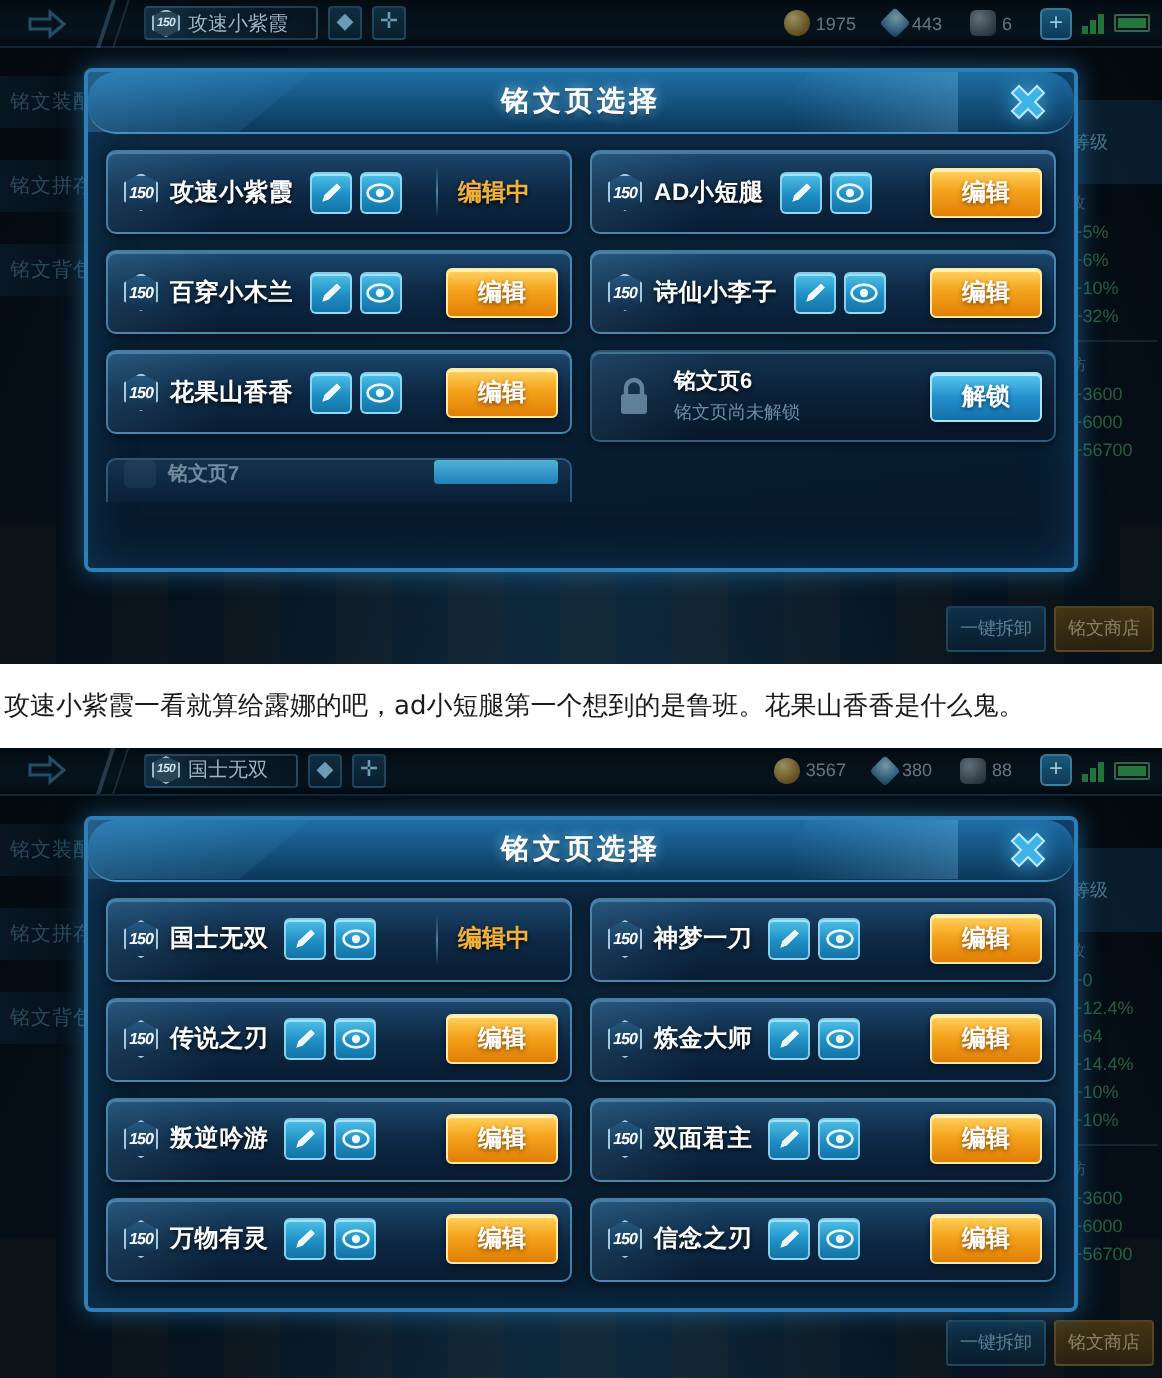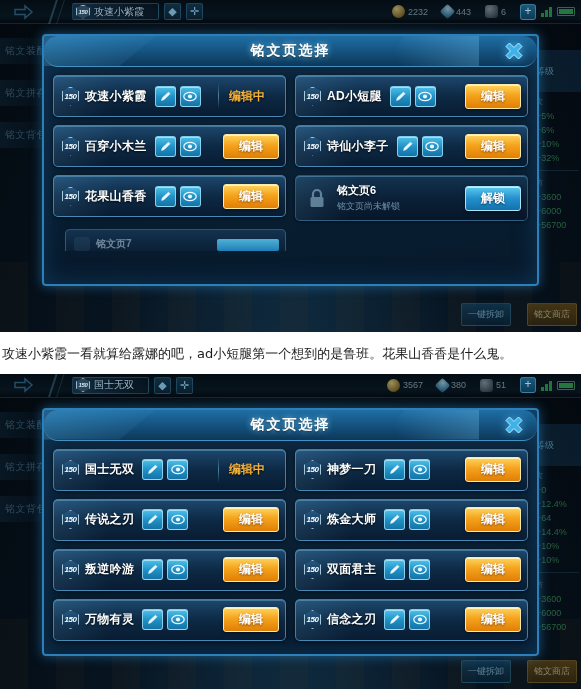--- a/index.html
+++ b/index.html
@@ -148,21 +148,21 @@
   .bg-stats .st-head {
     color: #6fb6d8; background: rgba(16,46,68,.85);
     padding: 14px 3px; margin-bottom: 3px; font-size: 9px;
   }
   .bg-stats .st-sub { color: #58707c; font-size: 8px; padding-left: 2px; }
   .bg-stats .st-val { padding-left: 3px; white-space: nowrap; }
   .bg-stats .st-sep {
     height: 1px; background: rgba(70,120,150,.35); margin: 5px 2px;
   }
   .bg-bottom-btns {
-    position: absolute; right: 4px; bottom: 6px; display: flex; gap: 16px; z-index: 2;
+    position: absolute; right: 4px; bottom: 6px; display: flex; gap: 4px; z-index: 2;
   }
   .bgb {
     font-size: 9px; padding: 4px 6px; border-radius: 2px; white-space: nowrap;
     opacity: .55;
   }
   .bgb.blue {
     color: #9fd8f2; background: linear-gradient(180deg, rgba(22,78,112,.9), rgba(10,40,62,.9));
     border: 1px solid rgba(80,160,200,.5);
   }
   .bgb.gold {
@@ -323,21 +323,21 @@
     text-shadow: 0 1px 2px rgba(0,0,0,.85);
   }
   .locked-sub { color: #6d8ea6; font-size: 9px; }
 
   .partial-row { margin-top: 8px; display: grid; grid-template-columns: 1fr 1fr; gap: 9px; }
   .partial-card {
     height: 22px; border-radius: 5px 5px 0 0;
     background: linear-gradient(180deg, rgba(20,52,82,.95), rgba(11,32,54,.95));
     border: 1px solid rgba(66,124,165,.6);
     border-bottom: none;
-    display: flex; align-items: flex-end; padding: 0 6px 0 8px; overflow: hidden; margin-left: 12px;
+    display: flex; align-items: flex-start; padding: 0 6px 0 8px; overflow: hidden;
   }
   .pc-lock {
     width: 16px; height: 14px; margin-right: 6px;
     background: rgba(120,160,190,.22);
     border-radius: 3px; opacity: .5;
   }
   .pc-title { color: #cfe3f1; font-size: 10px; font-weight: bold; opacity: .5; }
   .pc-btn {
     margin-left: auto; width: 62px; height: 12px; border-radius: 2px;
     background: linear-gradient(180deg, #5cc8ef, #2390cc);
@@ -371,21 +371,21 @@
       <div class="hex-badge">
         <span>150</span>
       </div>
       <div class="player-name">攻速小紫霞</div>
     </div>
     <div class="tb-icon">◆</div>
     <div class="tb-icon">✛</div>
     <div class="tb-spacer"></div>
     <div class="currency">
       <div class="cur-dot cur-gold"></div>
-      <div class="cur-val">2232</div>
+      <div class="cur-val">1975</div>
     </div>
     <div class="currency">
       <div class="cur-gem"></div>
       <div class="cur-val">443</div>
     </div>
     <div class="currency">
       <div class="cur-dot cur-tkt"></div>
       <div class="cur-val">6</div>
     </div>
     <div class="tb-right">
@@ -608,21 +608,21 @@
     <div class="currency">
       <div class="cur-dot cur-gold"></div>
       <div class="cur-val">3567</div>
     </div>
     <div class="currency">
       <div class="cur-gem"></div>
       <div class="cur-val">380</div>
     </div>
     <div class="currency">
       <div class="cur-dot cur-tkt"></div>
-      <div class="cur-val">51</div>
+      <div class="cur-val">88</div>
     </div>
     <div class="tb-right">
       <div class="plus-btn">+</div>
       <div class="bars">
           <i style="height:4px"></i>
           <i style="height:7px"></i>
           <i style="height:10px"></i>
         </div>
       <div class="batt"></div>
     </div>

